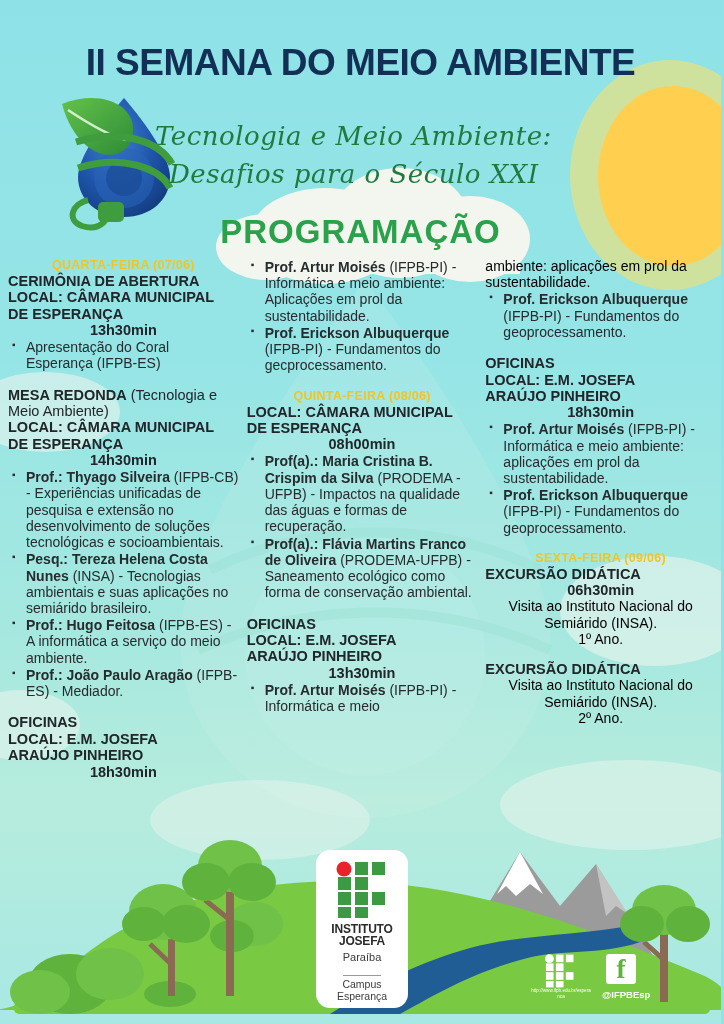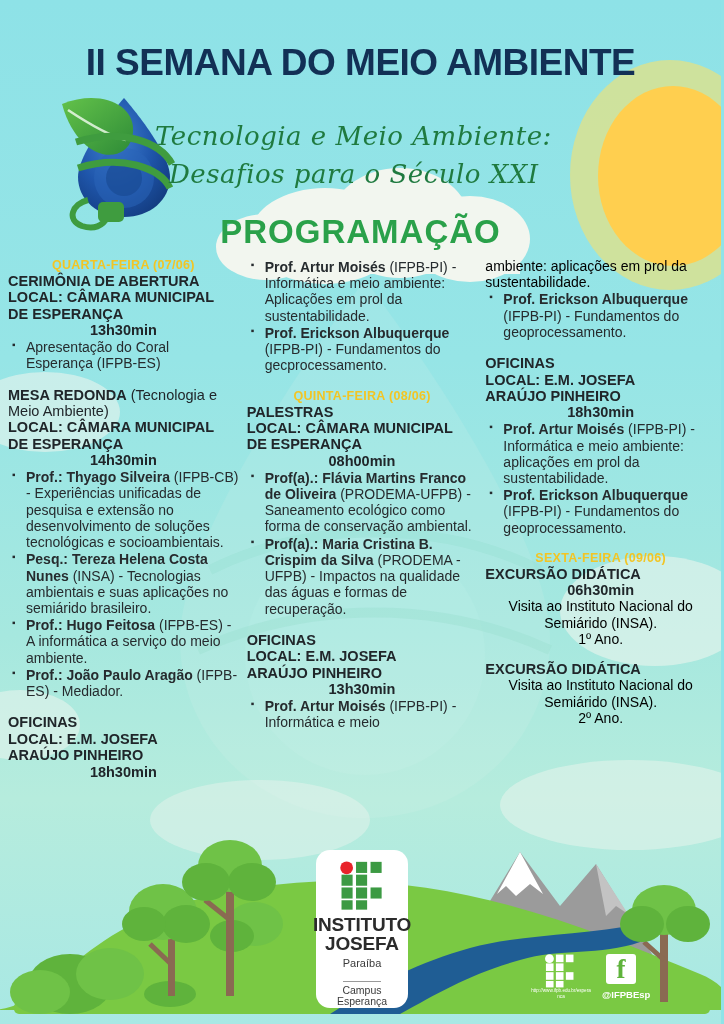--- a/index.html
+++ b/index.html
@@ -172,21 +172,21 @@
     background: #ffffff;
     border-radius: 14px;
     display: flex;
     flex-direction: column;
     align-items: center;
     padding-top: 11px;
   }
   .if-grid { width: 52px; height: 58px; }
   .if-inst {
     margin-top: 4px;
-    font-size: 19px;
+    font-size: 12px;
     font-weight: bold;
     color: #2b2b2b;
     line-height: 1.0;
     letter-spacing: -0.2px;
     text-align: center;
   }
   .if-state {
     margin-top: 4px;
     font-size: 11px;
     color: #3b3b3b;
@@ -324,27 +324,26 @@
         <div class="block-title">ARAÚJO PINHEIRO</div>
         <div class="time">18h30min</div>
       </div>
     <div class="col" id="col1">
         <ul class="items">
           <li><b>Prof. Artur Moisés</b><span> (IFPB-PI) - Informática e meio ambiente: Aplicações em prol da sustentabilidade.</span></li>
           <li><b> Prof. Erickson Albuquerque</b><span> (IFPB-PI) - Fundamentos do gecprocessamento.</span></li>
         </ul>
         <div class="spacer"></div>
         <div class="day-header">QUINTA-FEIRA (08/06)</div>
-        <div class="block-title">PALESTRAS</div>
         <div class="block-title">LOCAL: CÂMARA MUNICIPAL</div>
         <div class="block-title">DE ESPERANÇA</div>
         <div class="time">08h00min</div>
         <ul class="items">
+          <li><b>Prof(a).: Maria Cristina B. Crispim da Silva</b><span> (PRODEMA - UFPB) - Impactos na qualidade das águas e formas de recuperação.</span></li>
           <li><b>Prof(a).: Flávia Martins Franco de Oliveira</b><span> (PRODEMA-UFPB) - Saneamento ecológico como forma de conservação ambiental.</span></li>
-          <li><b>Prof(a).: Maria Cristina B. Crispim da Silva</b><span> (PRODEMA - UFPB) - Impactos na qualidade das águas e formas de recuperação.</span></li>
         </ul>
         <div class="spacer"></div>
         <div class="block-title">OFICINAS</div>
         <div class="block-title">LOCAL: E.M. JOSEFA</div>
         <div class="block-title">ARAÚJO PINHEIRO</div>
         <div class="time">13h30min</div>
         <ul class="items">
           <li><b>Prof. Artur Moisés</b><span> (IFPB-PI) - Informática e meio</span></li>
         </ul>
       </div>

